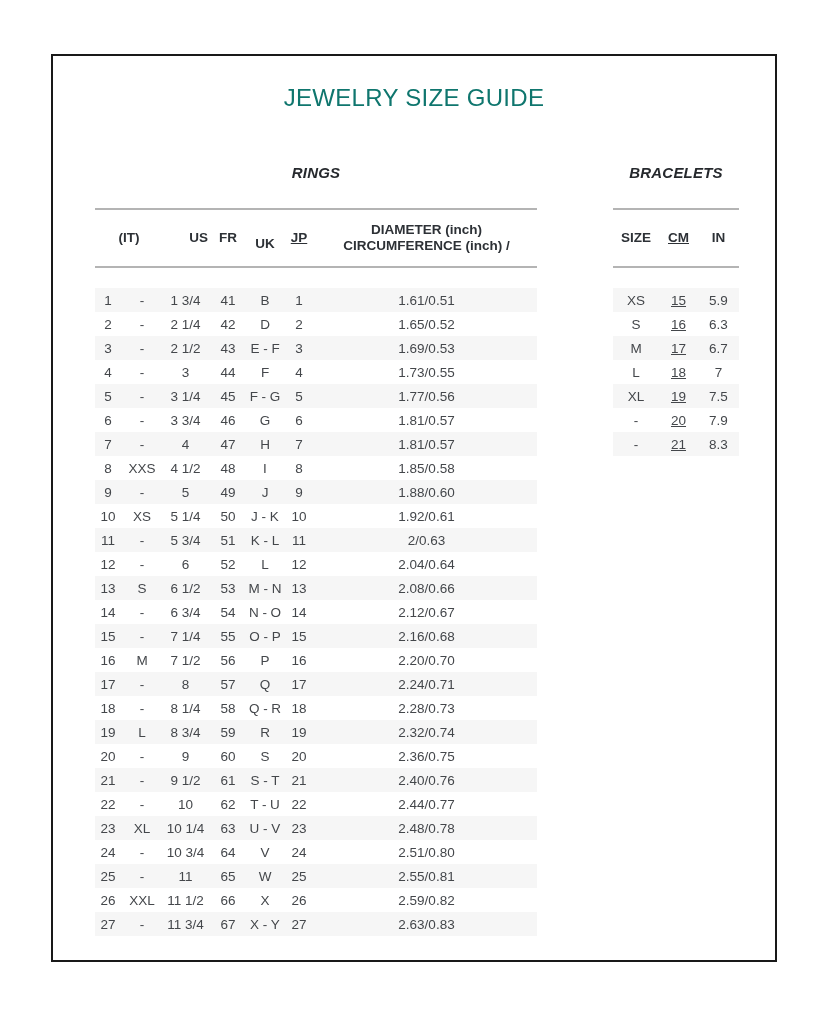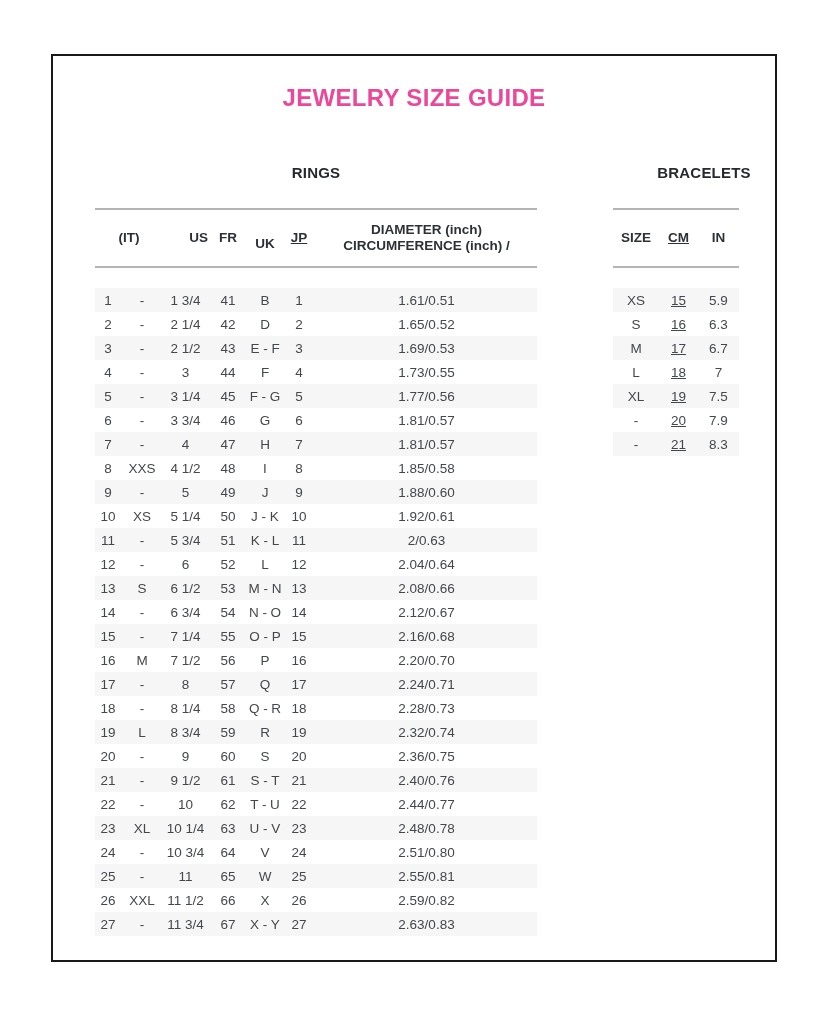--- a/index.html
+++ b/index.html
@@ -13,32 +13,32 @@
   .card {
     position: absolute; left: 51px; top: 54px;
     width: 726px; height: 908px;
     border: 2px solid #191919;
     background: #ffffff;
     box-sizing: border-box;
   }
   .title {
     position: absolute; left: 0; right: 0; top: 28px;
     text-align: center;
-    font-size: 24px; font-weight: bold;
+    font-size: 24px; font-weight: normal;
     letter-spacing: 0.3px;
-    color: #ec4899;
+    color: #0f766e;
   }
   .sec-label {
     position: absolute; top: 108px;
     font-size: 15px; font-weight: bold;
     color: #26292d; text-align: center;
     letter-spacing: 0.2px;
   }
-  .sec-label.rings    { left: 42px;  width: 442px; }
-  .sec-label.bracelets{ left: 588px; width: 126px; }
+  .sec-label.rings    { left: 42px;  width: 442px; font-style: italic; }
+  .sec-label.bracelets{ left: 560px; width: 126px; font-style: italic; }
 
   .table { position: absolute; top: 152px; }
   .table.rings     { left: 42px;  width: 442px; }
   .table.bracelets { left: 560px; width: 126px; }
 
   .thead {
     display: flex; align-items: center;
     height: 60px; box-sizing: border-box;
     border-top: 2px solid #b4b4b4;
     border-bottom: 2px solid #b4b4b4;

